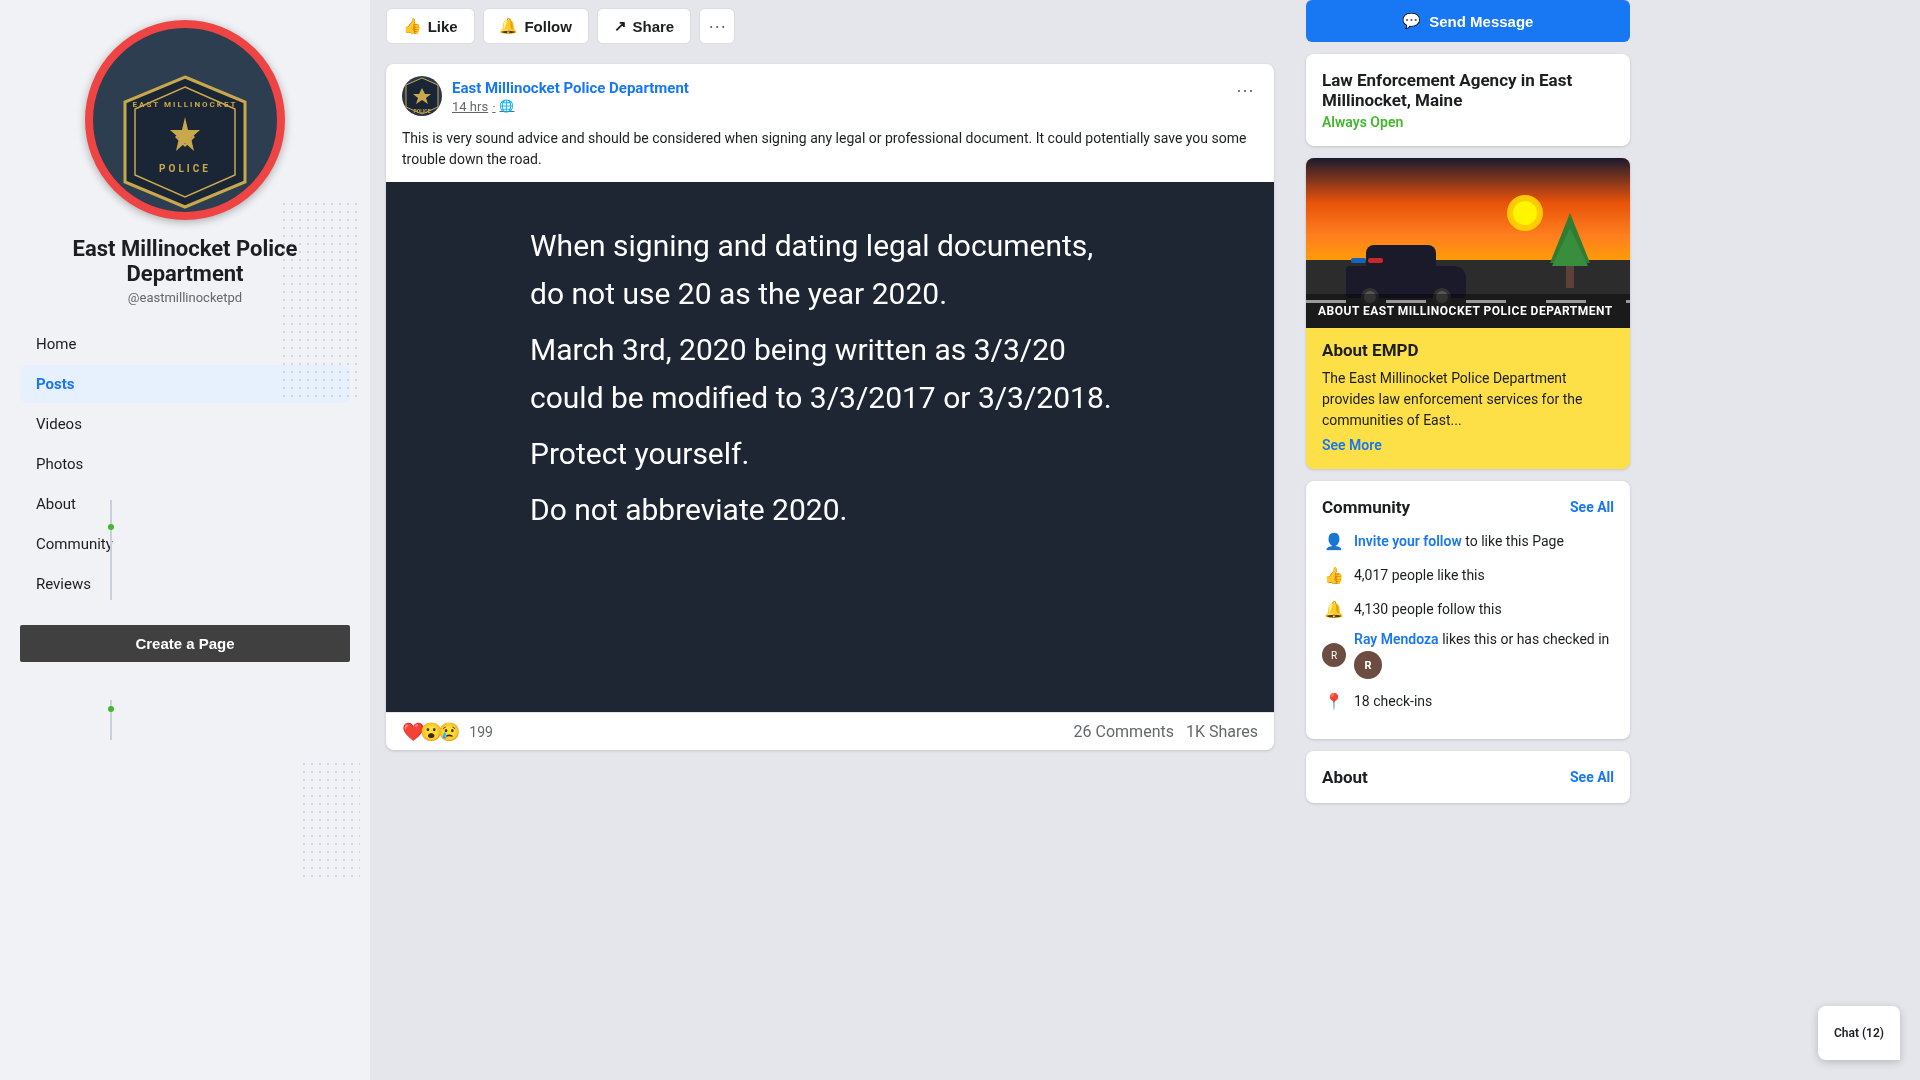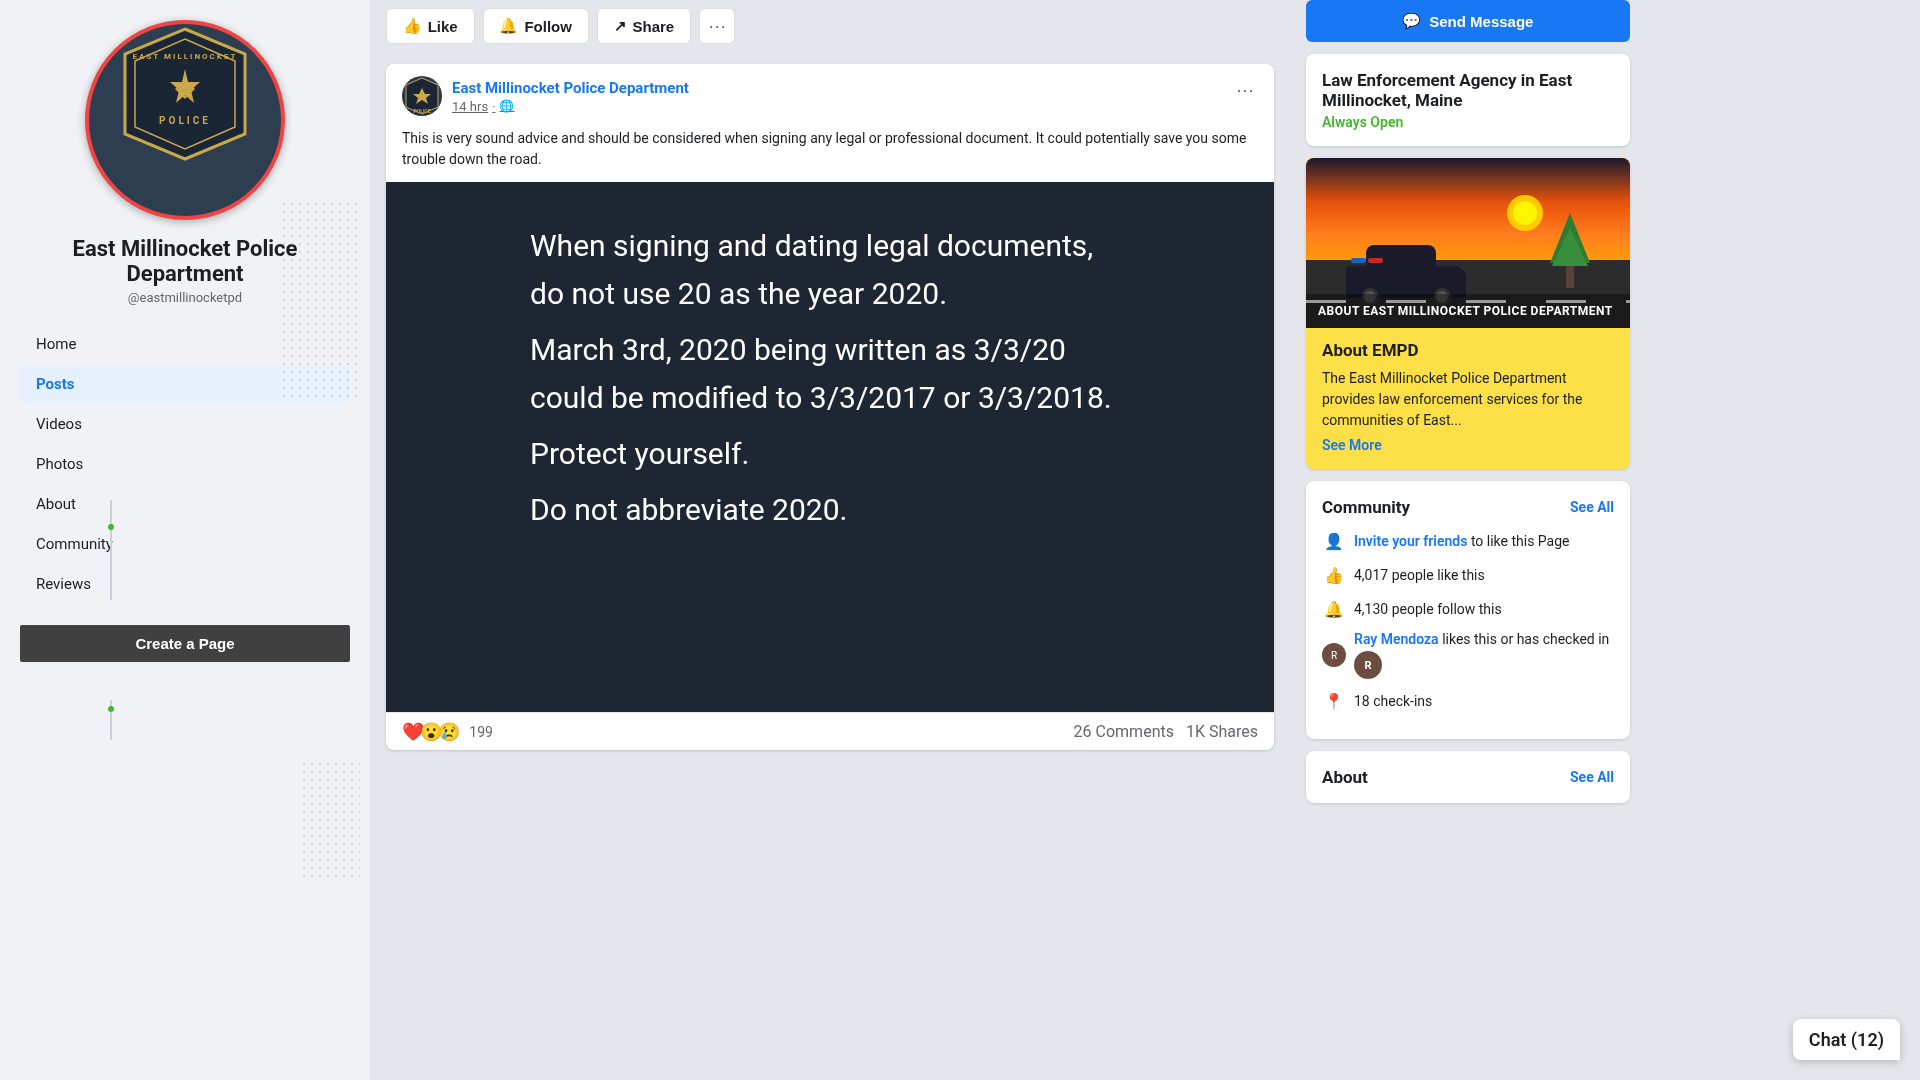--- a/index.html
+++ b/index.html
@@ -49,23 +49,23 @@
       background-image: radial-gradient(circle, #b0b8c8 1px, transparent 1px);
       background-size: 8px 8px;
       opacity: 0.5;
     }
 
     .profile-avatar {
       width: 200px;
       height: 200px;
       border-radius: 50%;
       background: #2c3e50;
-      border: 4px solid #ef4444;
-      display: flex;
-      align-items: flex-start;
+      border: 8px solid #ef4444;
+      display: flex;
+      align-items: flex-end;
       justify-content: center;
       overflow: hidden;
       margin-bottom: 16px;
       box-shadow: 0 2px 8px rgba(0,0,0,0.3);
     }
 
     
     .badge-shape {
       width: 140px;
       height: 140px;
@@ -556,23 +556,23 @@
       font-weight: 700;
     }
 
     
     .chat-bubble {
       position: fixed;
       bottom: 20px;
       right: 20px;
       background: white;
       border-radius: 8px 8px 0 8px;
-      padding: 10px 16px;
+      padding: 20px 16px;
       box-shadow: 0 2px 8px rgba(0,0,0,0.2);
-      font-size: 18px;
+      font-size: 12px;
       font-weight: 600;
       cursor: pointer;
     }
 
     
     .vertical-accent {
       position: absolute;
       left: 110px;
       top: 500px;
       width: 2px;
@@ -783,21 +783,21 @@
 
     <div class="community-card">
       <div class="community-header">
         <span class="community-title">Community</span>
         <span class="see-all-link">See All</span>
       </div>
 
       <div class="community-item">
         <div class="community-icon">👤</div>
         <div class="community-item-text">
-          <span class="community-link">Invite your friends</span>
+          <span class="community-link">Invite your follow</span>
           <span> </span>
           <span>to like this Page</span>
         </div>
       </div>
 
       <div class="community-item">
         <div class="community-icon">👍</div>
         <div class="community-item-text">4,017 people like this</div>
       </div>
 

